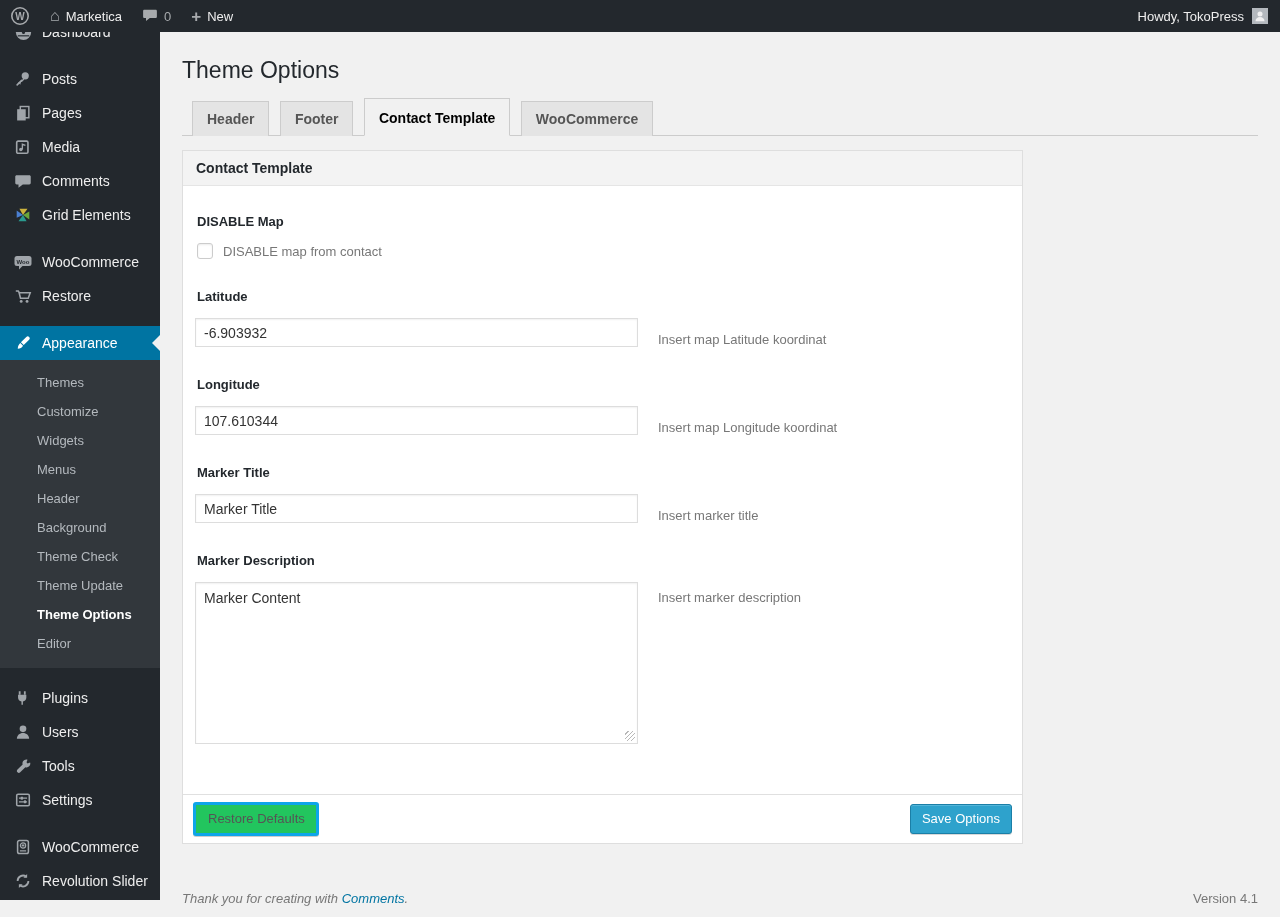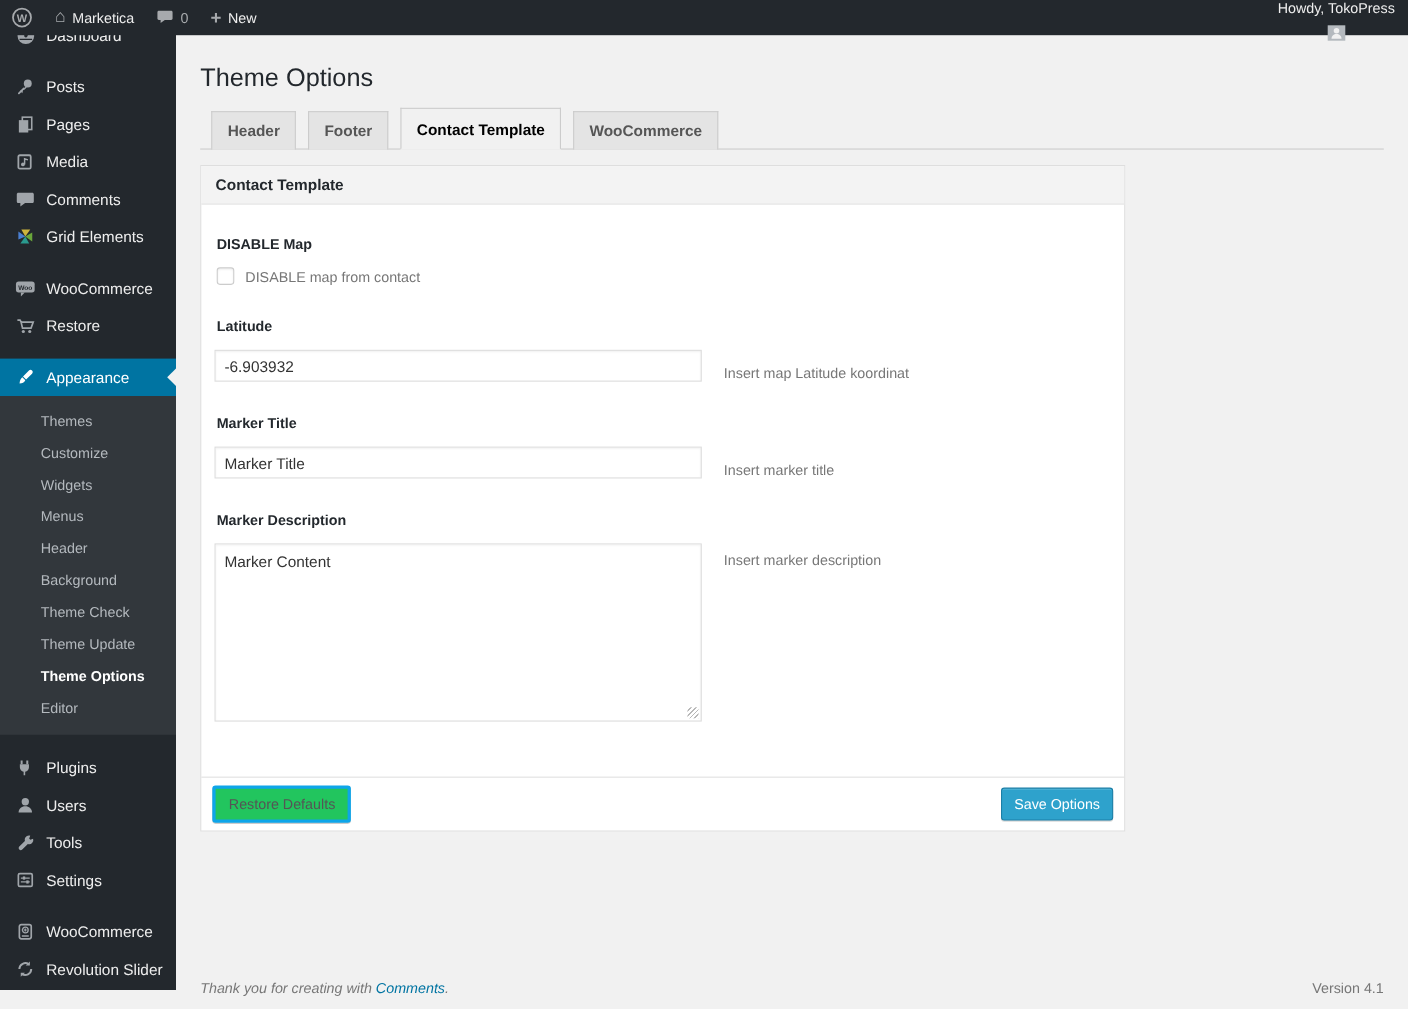--- a/index.html
+++ b/index.html
@@ -7,21 +7,21 @@
   #app { position:relative; width:1280px; height:917px; background:#f1f1f1; overflow:hidden;
          font-family:"Liberation Sans","DejaVu Sans",sans-serif; }
 
   
   .adminbar { position:absolute; top:0; left:0; right:0; height:32px; background:#23282d;
               display:flex; align-items:center; color:#eee; font-size:13px; z-index:9; }
   .ab-left { display:flex; align-items:center; height:100%; }
   .ab-item { display:flex; align-items:center; gap:6px; padding:0 10px; height:100%; cursor:pointer; }
   .ab-label { color:#eee; }
   .ab-count { color:#a7aaad; }
-  .ab-right { margin-left:auto; display:flex; align-items:center; gap:8px; padding:0 12px 0 0; height:100%; cursor:pointer;flex-direction:column; }
+  .ab-right { margin-left:auto; display:flex; align-items:center; gap:8px; padding:0 12px 0 0; height:100%; cursor:pointer; }
   .avatar { width:16px; height:16px; background:#b4b9be; display:flex; align-items:center; justify-content:center; }
   .plus-glyph { font-size:17px; font-weight:bold; color:#a7aaad; line-height:1; }
   .home-glyph { font-size:16px; color:#a7aaad; line-height:1; }
 
   
   .sidebar { position:absolute; top:15px; left:0; width:160px; height:885px; background:#23282d; }
   .menu-item { display:flex; align-items:center; height:34px; padding:0 8px 0 6px;
                color:#eee; font-size:14px; cursor:pointer; }
   .micon { width:20px; height:20px; margin:0 9px 0 7px; display:flex; align-items:center;
            justify-content:center; flex:none; }
@@ -341,20 +341,27 @@
         </div>
 
         <div class="field-group">
           <div class="field-label">Latitude</div>
           <div class="control-row">
             <input type="text" class="text-input" value="-6.903932" style="">
             <span class="hint">Insert map Latitude koordinat</span>
           </div>
         </div>
 
+        <div class="field-group">
+          <div class="field-label">Longitude</div>
+          <div class="control-row">
+            <input type="text" class="text-input" value="107.610344" style="">
+            <span class="hint">Insert map Longitude koordinat</span>
+          </div>
+        </div>
 
         <div class="field-group">
           <div class="field-label">Marker Title</div>
           <div class="control-row">
             <input type="text" class="text-input" value="Marker Title" style="">
             <span class="hint">Insert marker title</span>
           </div>
         </div>
 
         <div class="field-group">

